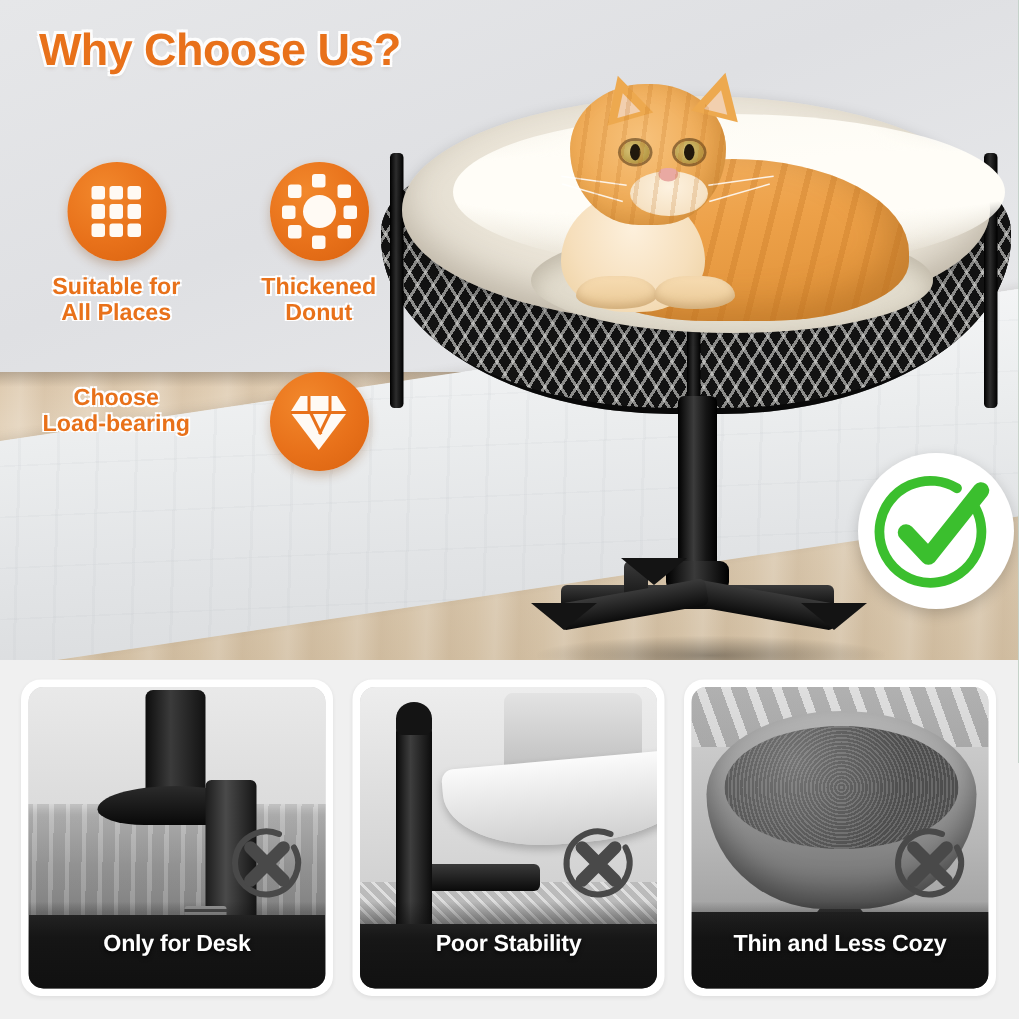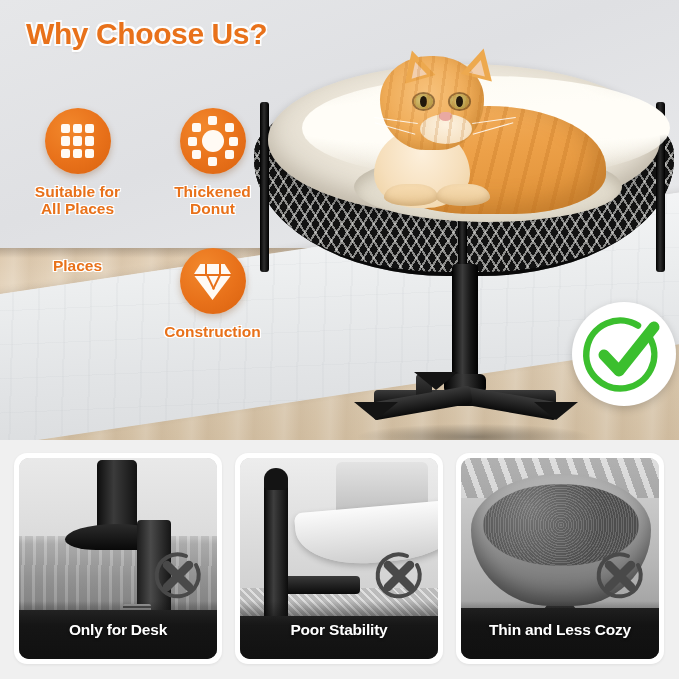--- a/index.html
+++ b/index.html
@@ -594,37 +594,37 @@
             </div>
         </div>
         <div class="flabel">
           <span>Suitable for</span>
           <span>All Places</span>
         </div>
       </div>
 
       <div class="feature f2">
         <div class="flabel">
-          <span>Places</span>
+          <span>Choose</span>
+          <span>Load-bearing</span>
         </div>
       </div>
 
       <div class="feature f3">
         <div class="fcircle">
           <div class="ic-diamond">
             <div class="gem"></div>
             <div class="fac" style="left:0px;  top:10px; width:38px; height:2px;"></div>
             <div class="fac" style="left:11px; top:0px;  width:2px;  height:11px;"></div>
             <div class="fac" style="left:25px; top:0px;  width:2px;  height:11px;"></div>
             <div class="fac" style="left:12px; top:11px; width:2px;  height:16px; transform:rotate(-26deg); transform-origin:top;"></div>
             <div class="fac" style="left:25px; top:11px; width:2px;  height:16px; transform:rotate(26deg);  transform-origin:top;"></div>
           </div>
         </div>
         <div class="flabel">
-          <span>Construction</span>
         </div>
       </div>
     </div>
 
     <div class="check-badge">
       <svg width="84" height="84" viewBox="0 0 84 84">
         <path d="M68 26 A34 34 0 1 1 56 13.5" fill="none" stroke="#3BBF2E" stroke-width="6.5" stroke-linecap="round"></path>
         <path d="M22 43 L37 59 L72 15" fill="none" stroke="#3BBF2E" stroke-width="11" stroke-linecap="round" stroke-linejoin="round"></path>
       </svg>
     </div>

